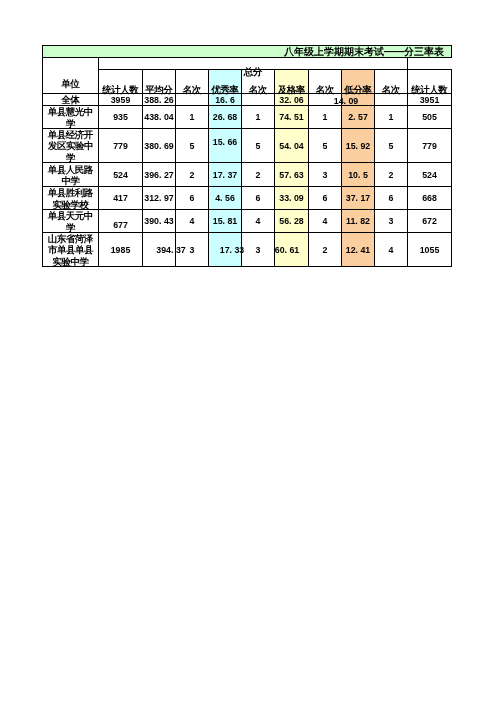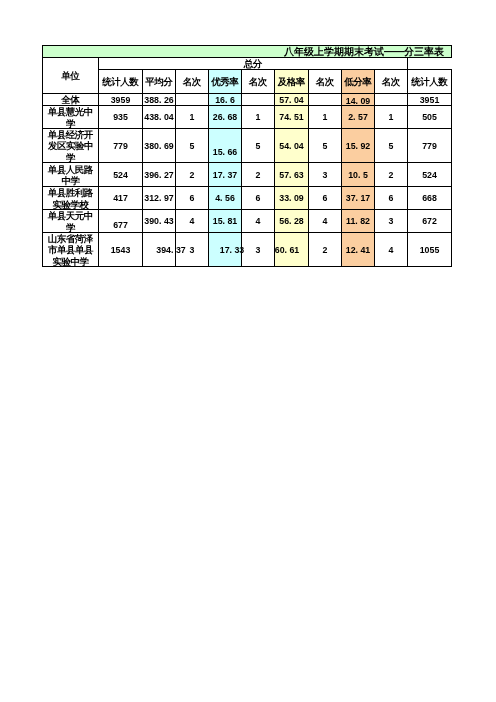--- a/index.html
+++ b/index.html
@@ -7,21 +7,21 @@
   body{width:496px;height:702px;overflow:hidden;
        font-family:"Liberation Sans",sans-serif;color:#000;}
   #sheet{position:absolute;left:0;top:0;width:496px;height:702px;will-change:transform;}
   .cell{position:absolute;box-sizing:border-box;border:1px solid #000;}
   .cell.no-right-border{border-right:none;}
   .txt{position:absolute;box-sizing:border-box;
        display:flex;align-items:center;justify-content:center;
        font-weight:bold;text-align:center;overflow:hidden;}
   .title-fill{background:#ccffcc;}
   .title-txt{font-size:10px;justify-content:flex-end;padding-right:8px;}
-  .hdr{font-size:9.5px;letter-spacing:-0.5px;text-indent:-0.5px;padding-top:2px;}
+  .hdr{font-size:9.5px;letter-spacing:-0.5px;text-indent:-0.5px;padding-top:2px;margin-top:8px;}
   .num{font-size:8.8px;white-space:nowrap;}
   .unit{font-size:9.5px;line-height:11.5px;letter-spacing:-0.5px;text-indent:-0.5px;padding:1px 2px 0;}
   .cyan{background:#ccffff;}
   .yellow{background:#ffffcc;}
   .orange{background:#fbcea0;}
 </style>
 </head>
 <body>
 
 <div id="sheet">
@@ -133,41 +133,41 @@
   <div class="txt hdr" style="left:274px;top:69px;width:35px;height:25px">及格率</div>
   <div class="txt hdr" style="left:308px;top:69px;width:34px;height:25px">名次</div>
   <div class="txt hdr" style="left:341px;top:69px;width:34px;height:25px">低分率</div>
   <div class="txt hdr" style="left:374px;top:69px;width:34px;height:25px">名次</div>
   <div class="txt unit" style="left:42px;top:93px;width:57px;height:13px">全体</div>
   <div class="txt num" style="left:98px;top:93px;width:45px;height:13px">3959</div>
   <div class="txt num" style="left:142px;top:93px;width:34px;height:13px">388. 26</div>
   <div class="txt num" style="left:175px;top:93px;width:34px;height:13px"></div>
   <div class="txt num" style="left:208px;top:93px;width:34px;height:13px">16. 6</div>
   <div class="txt num" style="left:241px;top:93px;width:34px;height:13px"></div>
-  <div class="txt num" style="left:274px;top:93px;width:35px;height:13px">57. 04</div>
+  <div class="txt num" style="left:274px;top:93px;width:35px;height:13px">32. 06</div>
   <div class="txt num" style="left:308px;top:93px;width:34px;height:13px"></div>
-  <div class="txt num" style="left:341px;top:93px;width:34px;height:15px">14. 09</div>
+  <div class="txt num" style="left:329px;top:93px;width:34px;height:15px">14. 09</div>
   <div class="txt num" style="left:374px;top:93px;width:34px;height:13px"></div>
   <div class="txt num" style="left:407px;top:93px;width:45px;height:13px">3951</div>
   <div class="txt unit" style="left:42px;top:105px;width:57px;height:24px">单县慧光中学</div>
   <div class="txt num" style="left:98px;top:105px;width:45px;height:24px">935</div>
   <div class="txt num" style="left:142px;top:105px;width:34px;height:24px">438. 04</div>
   <div class="txt num" style="left:175px;top:105px;width:34px;height:24px">1</div>
   <div class="txt num" style="left:208px;top:105px;width:34px;height:24px">26. 68</div>
   <div class="txt num" style="left:241px;top:105px;width:34px;height:24px">1</div>
   <div class="txt num" style="left:274px;top:105px;width:35px;height:24px">74. 51</div>
   <div class="txt num" style="left:308px;top:105px;width:34px;height:24px">1</div>
   <div class="txt num" style="left:341px;top:105px;width:34px;height:24px">2. 57</div>
   <div class="txt num" style="left:374px;top:105px;width:34px;height:24px">1</div>
   <div class="txt num" style="left:407px;top:105px;width:45px;height:24px">505</div>
   <div class="txt unit" style="left:42px;top:128px;width:57px;height:35px">单县经济开发区实验中学</div>
   <div class="txt num" style="left:98px;top:128px;width:45px;height:35px">779</div>
   <div class="txt num" style="left:142px;top:128px;width:34px;height:35px">380. 69</div>
   <div class="txt num" style="left:175px;top:128px;width:34px;height:35px">5</div>
-  <div class="txt num" style="left:208px;top:134px;width:34px;height:35px">15. 66</div>
+  <div class="txt num" style="left:208px;top:124px;width:34px;height:35px">15. 66</div>
   <div class="txt num" style="left:241px;top:128px;width:34px;height:35px">5</div>
   <div class="txt num" style="left:274px;top:128px;width:35px;height:35px">54. 04</div>
   <div class="txt num" style="left:308px;top:128px;width:34px;height:35px">5</div>
   <div class="txt num" style="left:341px;top:128px;width:34px;height:35px">15. 92</div>
   <div class="txt num" style="left:374px;top:128px;width:34px;height:35px">5</div>
   <div class="txt num" style="left:407px;top:128px;width:45px;height:35px">779</div>
   <div class="txt unit" style="left:42px;top:162px;width:57px;height:25px">单县人民路中学</div>
   <div class="txt num" style="left:98px;top:162px;width:45px;height:25px">524</div>
   <div class="txt num" style="left:142px;top:162px;width:34px;height:25px">396. 27</div>
   <div class="txt num" style="left:175px;top:162px;width:34px;height:25px">2</div>
@@ -194,21 +194,21 @@
   <div class="txt num" style="left:142px;top:209px;width:34px;height:24px">390. 43</div>
   <div class="txt num" style="left:175px;top:209px;width:34px;height:24px">4</div>
   <div class="txt num" style="left:208px;top:209px;width:34px;height:24px">15. 81</div>
   <div class="txt num" style="left:241px;top:209px;width:34px;height:24px">4</div>
   <div class="txt num" style="left:274px;top:209px;width:35px;height:24px">56. 28</div>
   <div class="txt num" style="left:308px;top:209px;width:34px;height:24px">4</div>
   <div class="txt num" style="left:341px;top:209px;width:34px;height:24px">11. 82</div>
   <div class="txt num" style="left:374px;top:209px;width:34px;height:24px">3</div>
   <div class="txt num" style="left:407px;top:209px;width:45px;height:24px">672</div>
   <div class="txt unit" style="left:42px;top:232px;width:57px;height:35px">山东省菏泽市单县单县实验中学</div>
-  <div class="txt num" style="left:98px;top:232px;width:45px;height:35px">1543</div>
+  <div class="txt num" style="left:98px;top:232px;width:45px;height:35px">1985</div>
   <div class="txt num" style="left:142px;top:232px;width:58px;height:35px">394. 37</div>
   <div class="txt num" style="left:175px;top:232px;width:34px;height:35px">3</div>
   <div class="txt num" style="left:208px;top:232px;width:48px;height:35px">17. 33</div>
   <div class="txt num" style="left:241px;top:232px;width:34px;height:35px">3</div>
   <div class="txt num" style="left:274px;top:232px;width:26px;height:35px">60. 61</div>
   <div class="txt num" style="left:308px;top:232px;width:34px;height:35px">2</div>
   <div class="txt num" style="left:341px;top:232px;width:34px;height:35px">12. 41</div>
   <div class="txt num" style="left:374px;top:232px;width:34px;height:35px">4</div>
   <div class="txt num" style="left:407px;top:232px;width:45px;height:35px">1055</div>
   </div>

